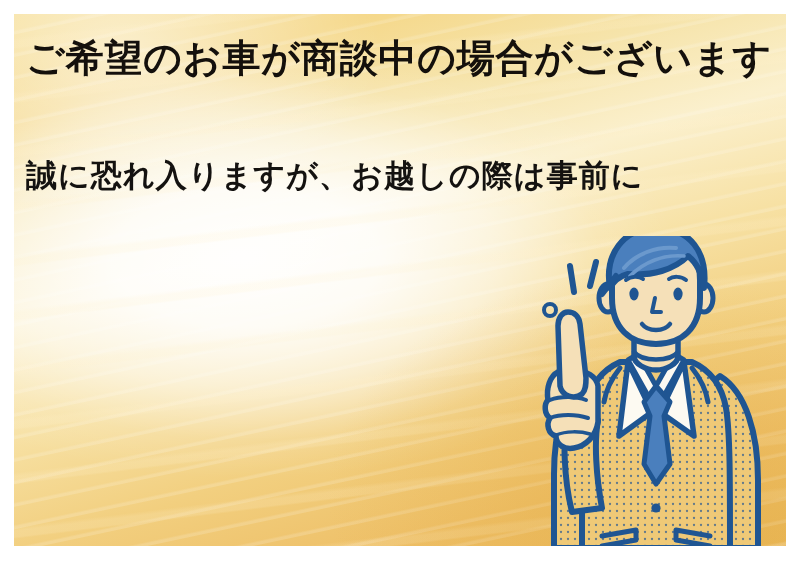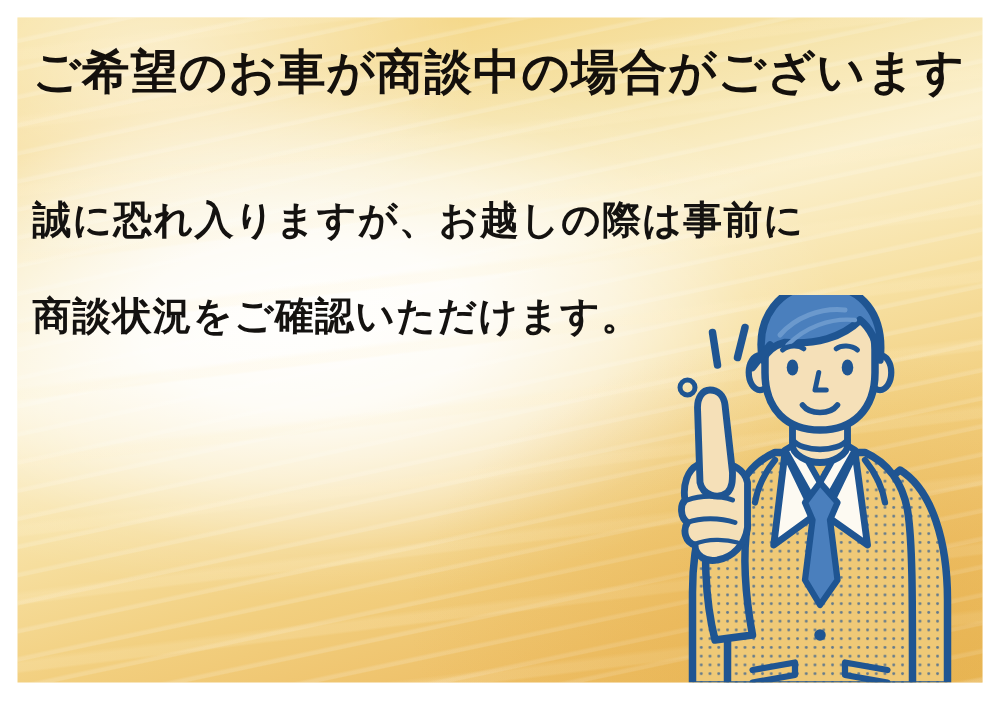--- a/index.html
+++ b/index.html
@@ -125,20 +125,21 @@
     width: 560px;
   }
   .body-line {
     font-size: 31px;
     line-height: 1.0;
     font-weight: 700;
     color: #141210;
     letter-spacing: 0.035em;
     white-space: nowrap;
     margin: 0 0 46px 0;
+    text-align: right;
   }
   .body-line:last-child { margin-bottom: 0; }
 
   
   .illustration {
     position: absolute;
     left: 524px;
     top: 236px;
     width: 262px;
     height: 310px;
@@ -162,21 +163,20 @@
     <div class="streaks-2"></div>
     <div class="shade-br"></div>
   </div>
 
   <div class="text-layer">
 
     <div class="headline">ご希望のお車が商談中の場合がございます</div>
 
     <div class="body-block">
       <p class="body-line">誠に恐れ入りますが、お越しの際は事前に</p>
-      <p class="body-line">商談状況をご確認いただけます。</p>
     </div>
 
   </div>
 
   <div class="illustration">
     <svg viewBox="0 0 262 310" xmlns="http://www.w3.org/2000/svg" aria-hidden="true">
       <defs>
         <pattern id="suitDots" x="0" y="0" width="7" height="7" patternUnits="userSpaceOnUse">
           <rect width="7" height="7" fill="#efc977"></rect>
           <circle cx="2" cy="2" r="1.15" fill="#2b5a93" opacity="0.72"></circle>

